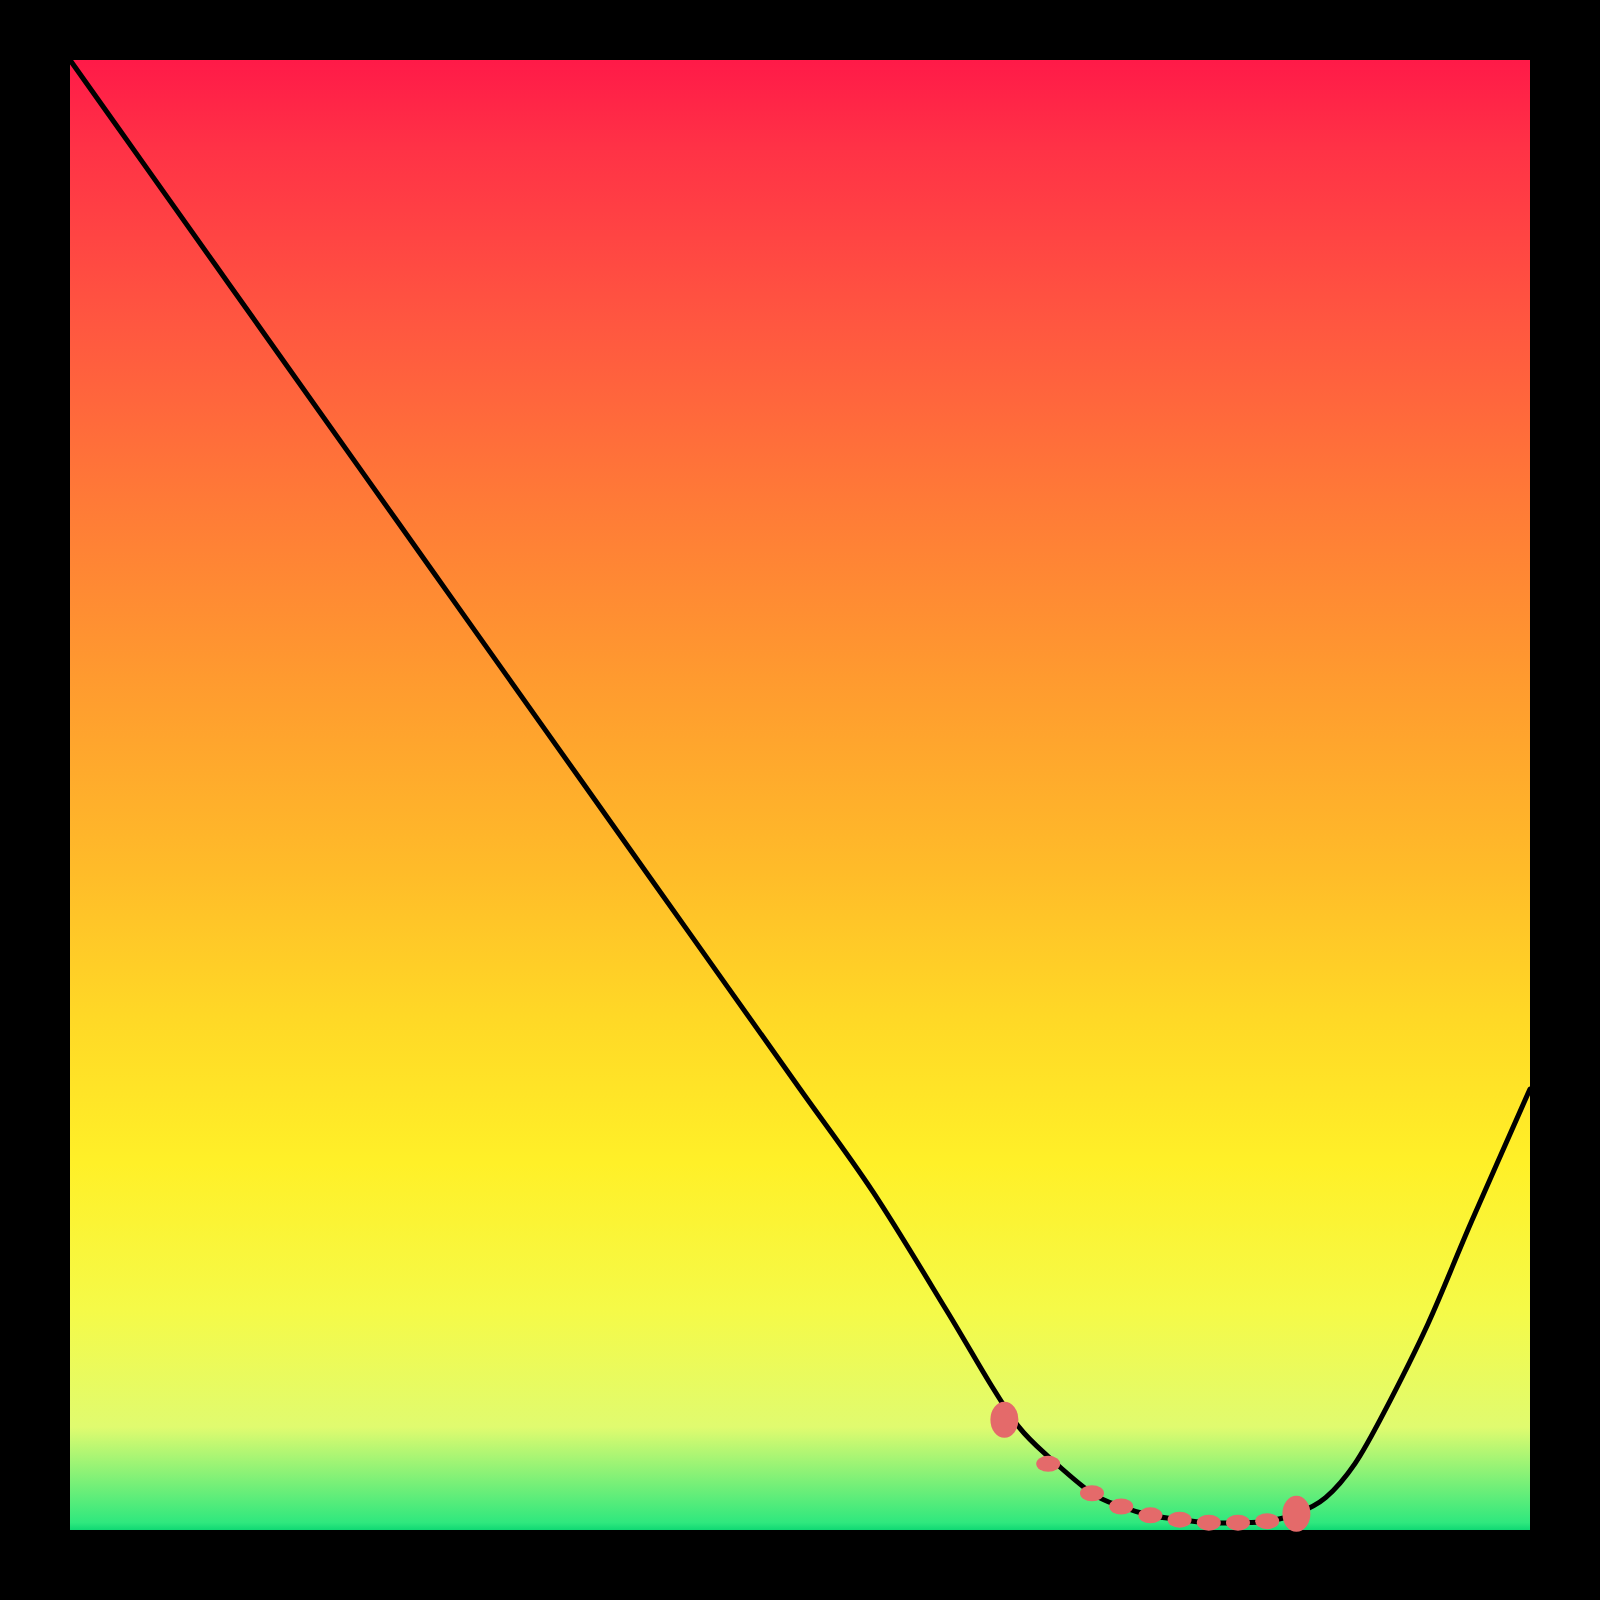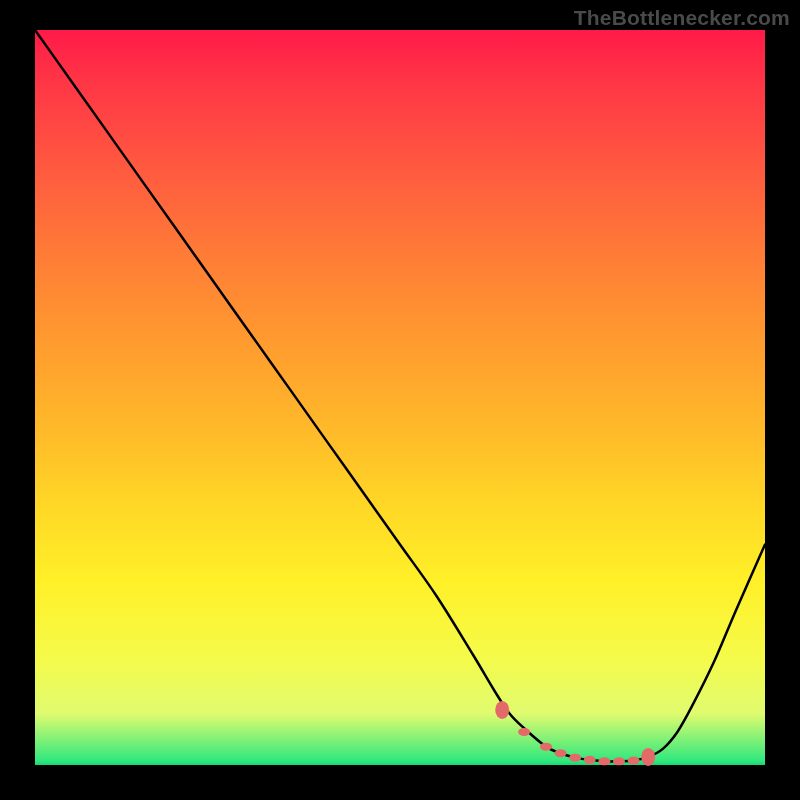--- a/index.html
+++ b/index.html
@@ -39,21 +39,20 @@
     position: absolute;
     left: 0; top: 0;
     width: 730px; height: 735px;
     overflow: visible;
   } 
 </style>
 </head>
 <body>
 <div class="container">
 
-  <div class="attribution">TheBottlenecker.com</div>
 
   <div class="plot-area">
     <svg class="curve-layer" viewBox="0 0 730 735" preserveAspectRatio="none">
       <path id="main-curve" fill="none" stroke="#000000" stroke-width="2.5" stroke-linecap="round" d="M0,0 C6.083333333333333,8.574999999999989 24.333333333333336,34.29999999999994 36.5,51.44999999999993 C48.666666666666664,68.59999999999992 60.833333333333336,85.74999999999996 73,102.89999999999998 C85.16666666666667,120.05 97.33333333333333,137.20000000000002 109.5,154.35000000000002 C121.66666666666667,171.50000000000003 133.83333333333334,188.65000000000006 146,205.80000000000007 C158.16666666666666,222.95000000000007 170.33333333333334,240.1 182.5,257.25 C194.66666666666666,274.4 206.83333333333334,291.55000000000007 219,308.70000000000005 C231.16666666666666,325.85 243.33333333333331,343 255.49999999999997,360.15 C267.66666666666663,377.29999999999995 279.8333333333333,394.45000000000005 292,411.6 C304.1666666666667,428.75 316.3333333333333,445.90000000000003 328.5,463.05 C340.6666666666667,480.2 352.8333333333333,497.35 365,514.5 C377.1666666666667,531.65 389.33333333333337,547.575 401.50000000000006,565.95 C413.66666666666674,584.325 428.26666666666665,608.825 438,624.75 C447.73333333333335,640.675 453.81666666666666,651.7 459.9,661.5 C465.9833333333333,671.3 469.6333333333333,677.425 474.5,683.55 C479.3666666666667,689.675 483.0166666666667,692.7375 489.1,698.25 C495.18333333333334,703.7625 504.91666666666663,712.46 510.99999999999994,716.625 C517.0833333333333,720.79 520.7333333333333,721.4025 525.6,723.24 C530.4666666666667,725.0775 535.3333333333334,726.5475 540.2,727.65 C545.0666666666667,728.7524999999999 549.9333333333333,729.2425000000001 554.8,729.855 C559.6666666666666,730.4675 564.5333333333333,731.08 569.4,731.325 C574.2666666666667,731.57 579.1333333333333,731.4475 584,731.325 C588.8666666666667,731.2025000000001 593.7333333333332,731.325 598.5999999999999,730.59 C603.4666666666666,729.855 608.3333333333333,728.875 613.1999999999999,726.915 C618.0666666666666,724.9549999999999 622.9333333333333,722.995 627.8,718.83 C632.6666666666666,714.6650000000001 637.5333333333333,709.03 642.4,701.925 C647.2666666666667,694.8199999999999 650.9166666666666,687.8375000000001 657,676.2 C663.0833333333334,664.5625 671.6000000000001,648.0250000000001 678.9000000000001,632.1 C686.2,616.175 692.2833333333333,600.25 700.8,580.65 C709.3166666666666,561.05 725.1333333333333,525.525 730,514.5"></path>
       <g id="highlight-group">
           <ellipse cx="489.1" cy="701.925" rx="6" ry="4" fill="#e46a6a"></ellipse>
           <ellipse cx="510.99999999999994" cy="716.625" rx="6" ry="4" fill="#e46a6a"></ellipse>
           <ellipse cx="525.6" cy="723.24" rx="6" ry="4" fill="#e46a6a"></ellipse>
           <ellipse cx="540.2" cy="727.65" rx="6" ry="4" fill="#e46a6a"></ellipse>
           <ellipse cx="554.8" cy="729.855" rx="6" ry="4" fill="#e46a6a"></ellipse>

